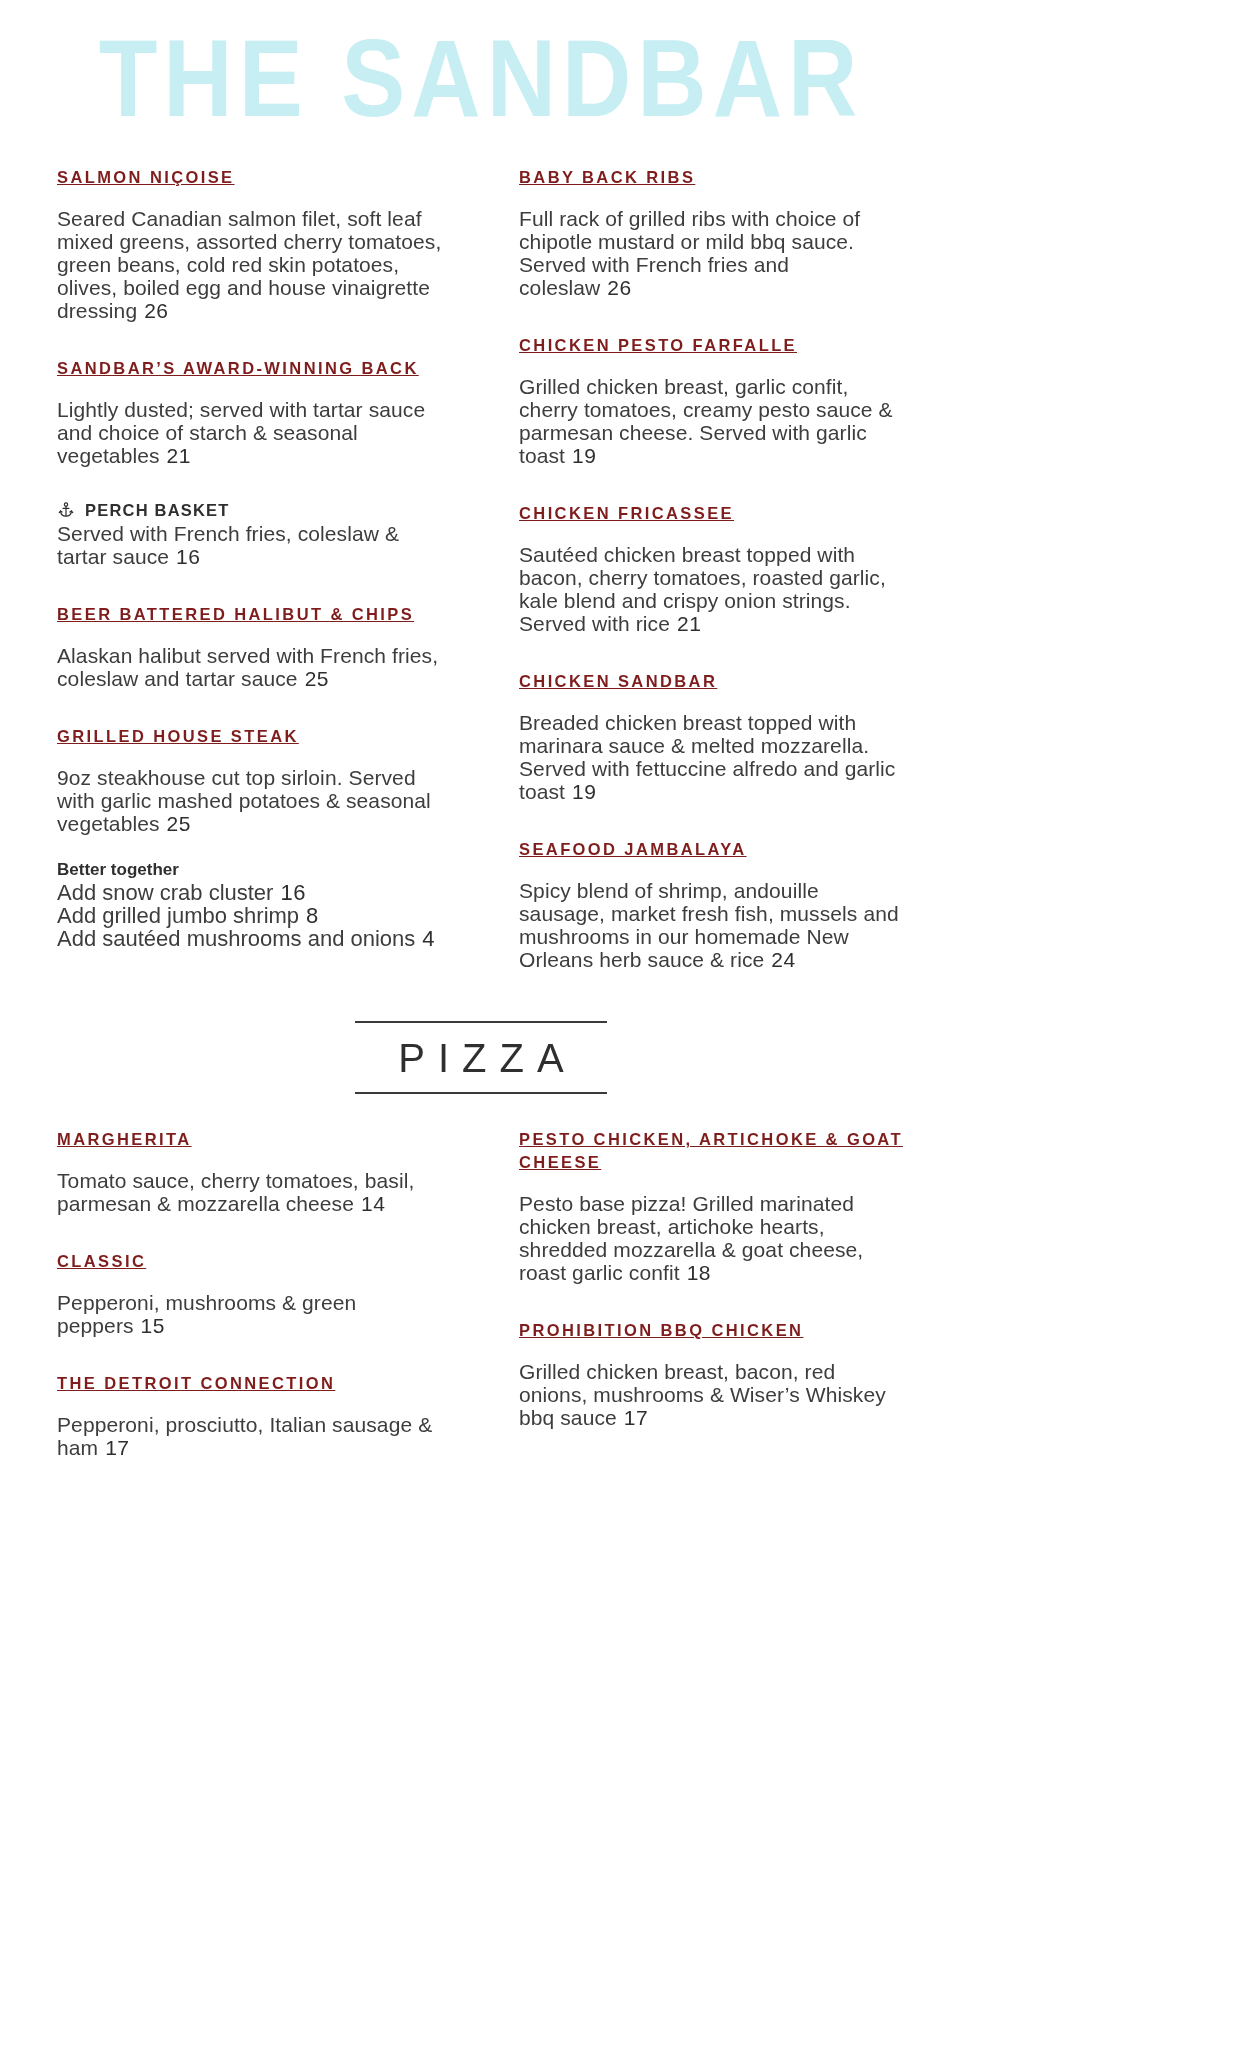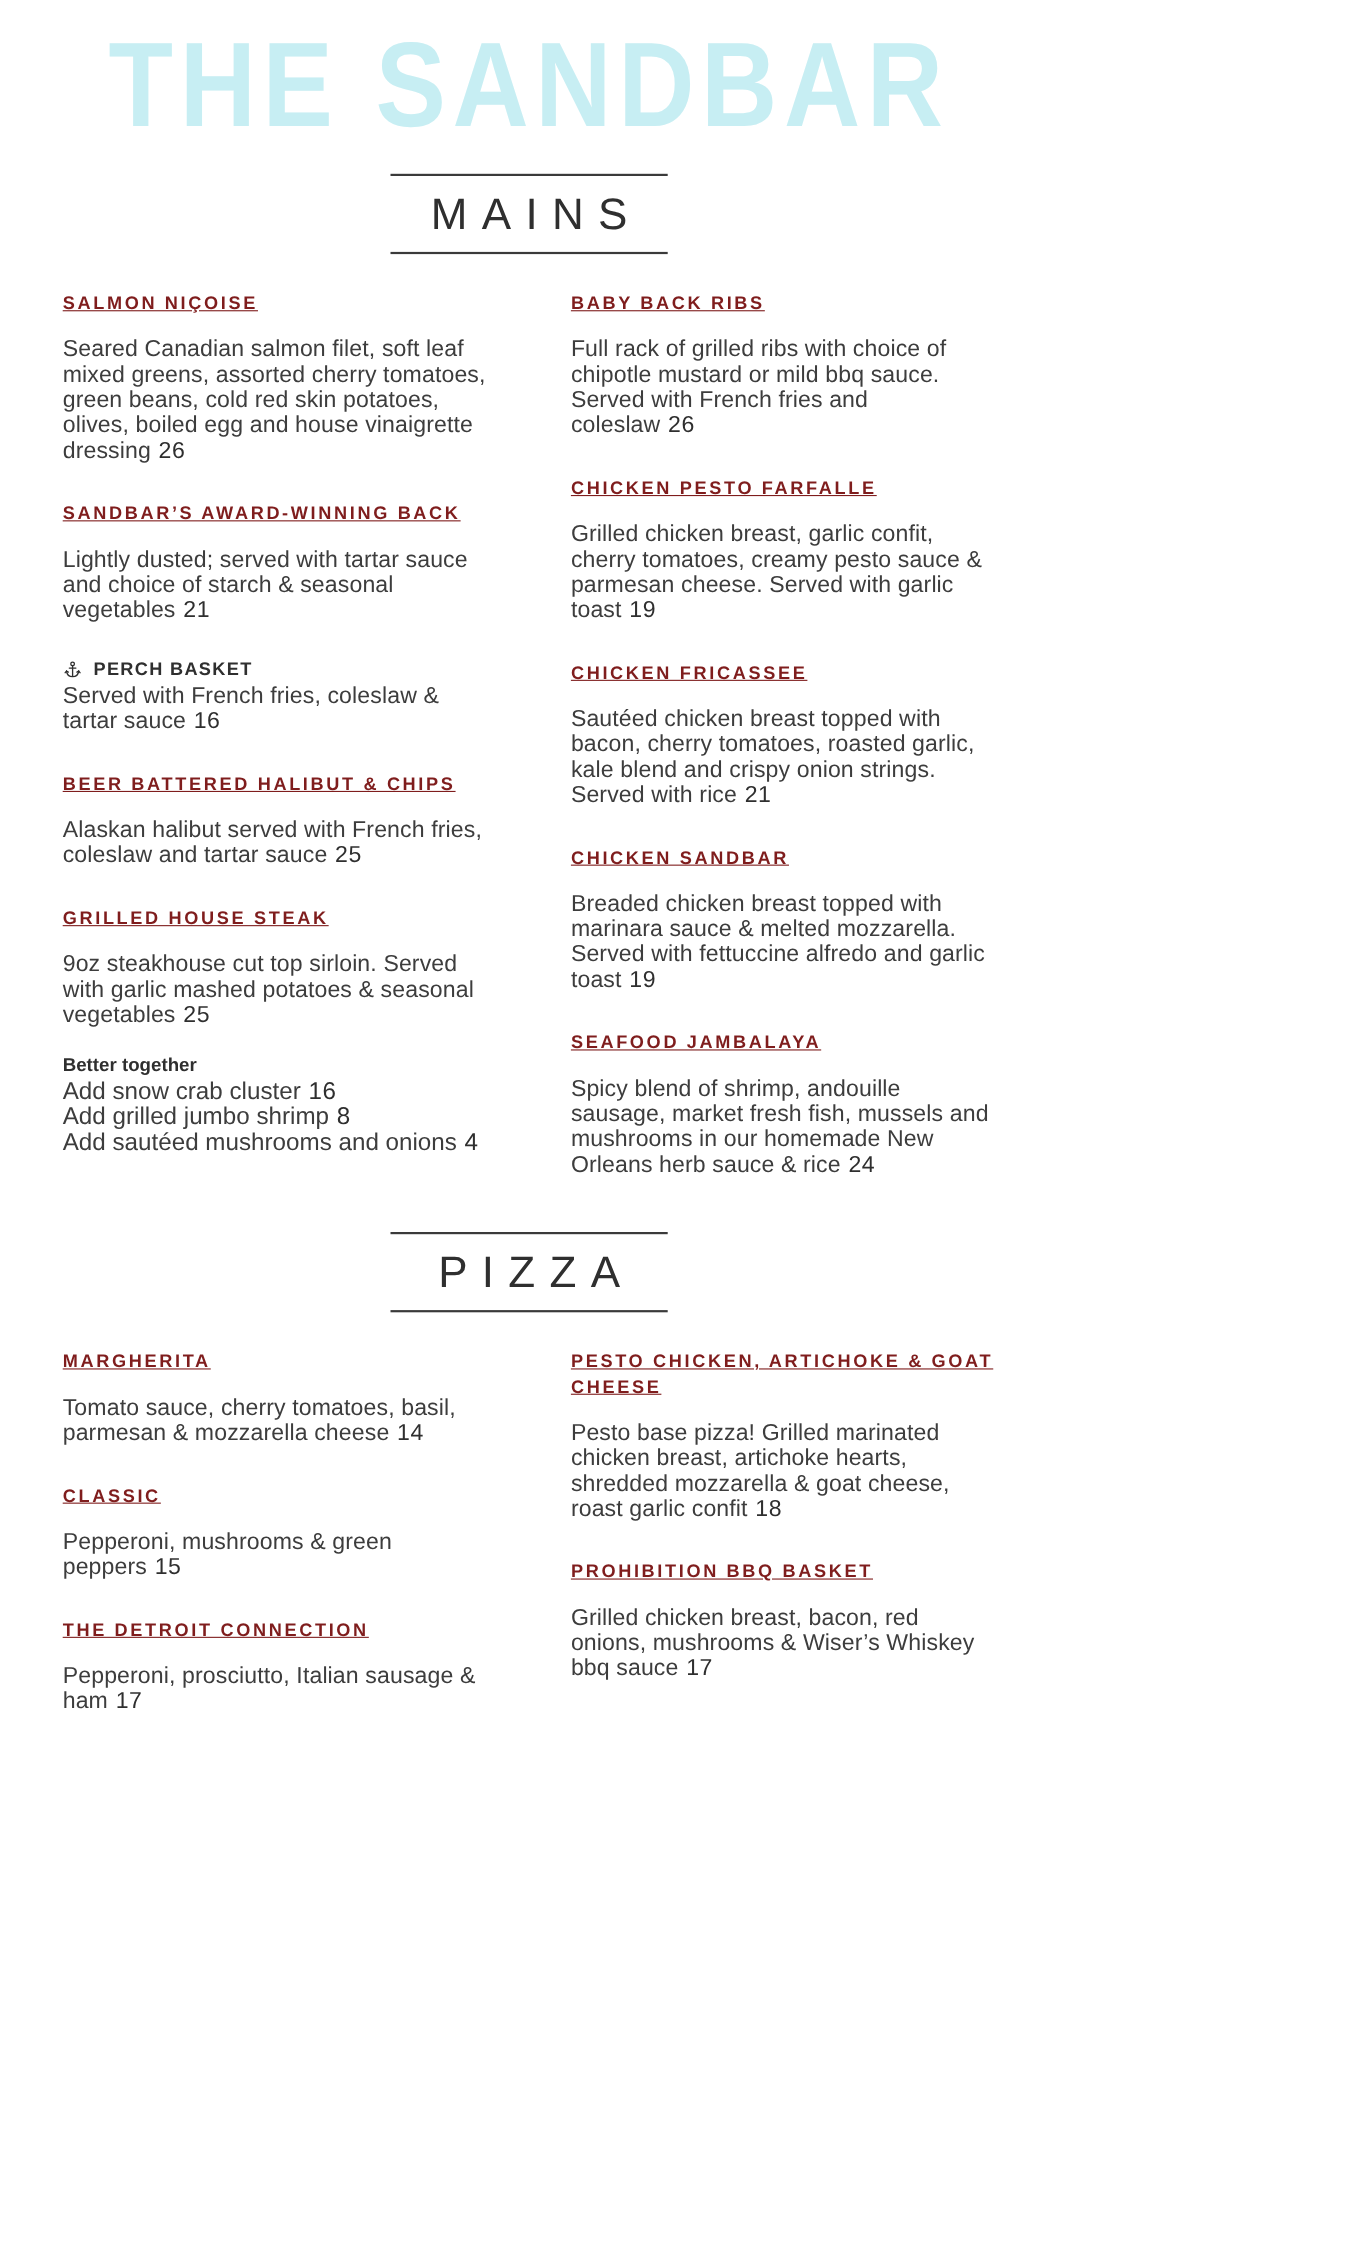--- a/index.html
+++ b/index.html
@@ -99,25 +99,20 @@
   .section-pizza { margin-top: 50px; }
 </style>
 </head>
 <body>
 
 <div class="page">
 
   <h1 class="brand">THE SANDBAR</h1>
 
   <section class="menu-section">
-    <header class="section-header">
-      <div class="rule"></div>
-      <h2 class="section-title">MAINS</h2>
-      <div class="rule"></div>
-    </header>
 
     <div class="columns">
 
       <div class="col">
 
         <article class="menu-item">
           <h3 class="item-name">SALMON NIÇOISE</h3>
           <p class="item-desc"><span>Seared Canadian salmon filet, soft leaf mixed greens, assorted cherry tomatoes, green beans, cold red skin potatoes, olives, boiled egg and house vinaigrette dressing</span><span class="price">26</span></p>
         </article>
 
@@ -225,21 +220,21 @@
       </div>
 
       <div class="col">
 
         <article class="menu-item">
           <h3 class="item-name">PESTO CHICKEN, ARTICHOKE &amp; GOAT CHEESE</h3>
           <p class="item-desc"><span>Pesto base pizza! Grilled marinated chicken breast, artichoke hearts, shredded mozzarella &amp; goat cheese, roast garlic confit</span><span class="price">18</span></p>
         </article>
 
         <article class="menu-item">
-          <h3 class="item-name">PROHIBITION BBQ BASKET</h3>
+          <h3 class="item-name">PROHIBITION BBQ CHICKEN</h3>
           <p class="item-desc"><span>Grilled chicken breast, bacon, red onions, mushrooms &amp; Wiser’s Whiskey bbq sauce</span><span class="price">17</span></p>
         </article>
 
       </div>
 
     </div>
   </section>
 
 </div>
 

